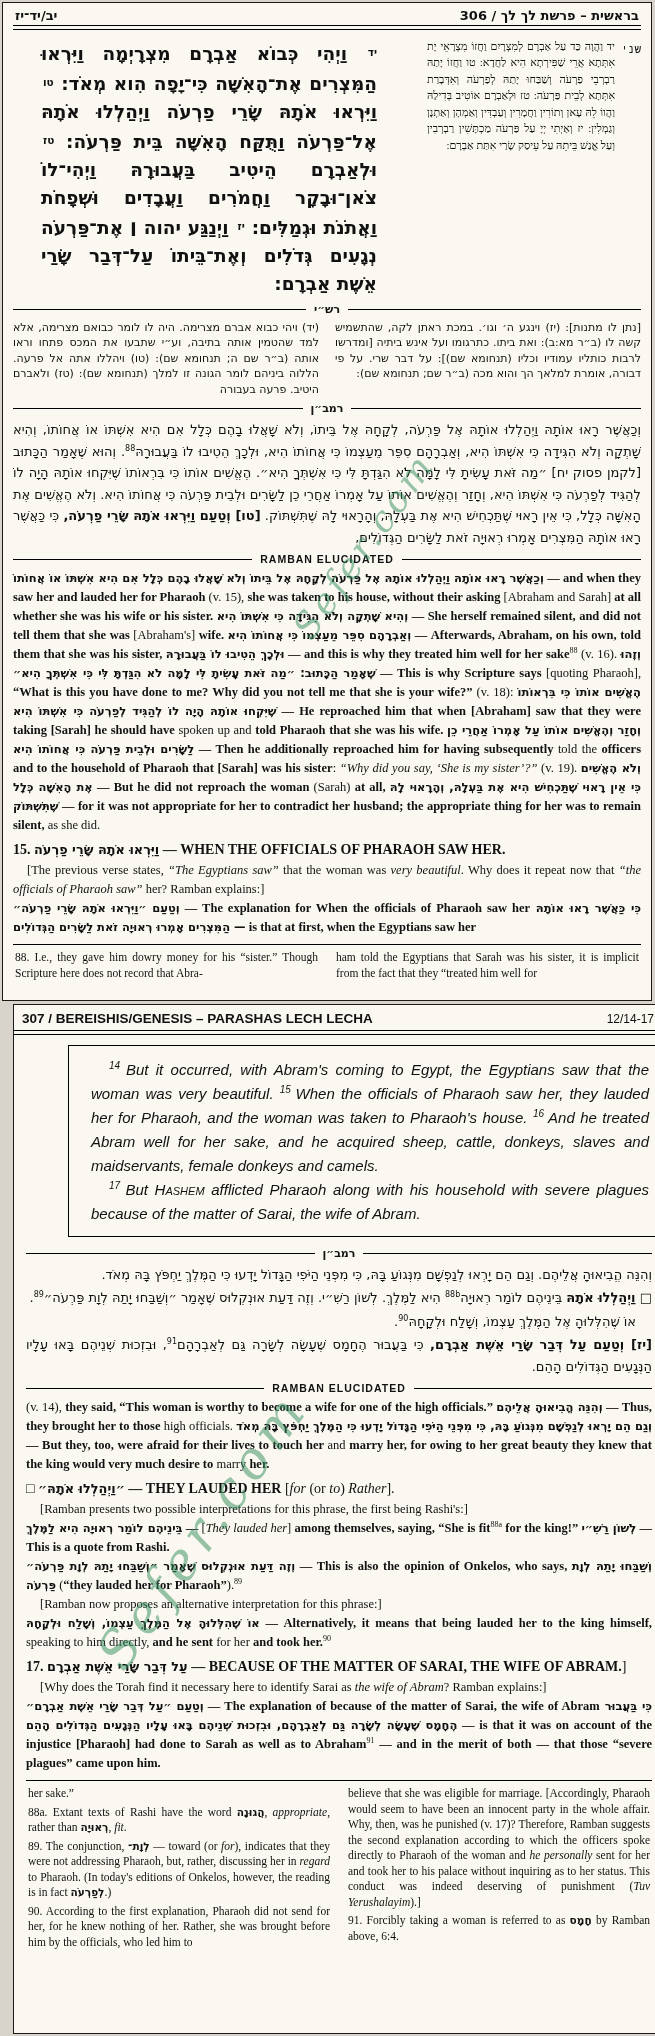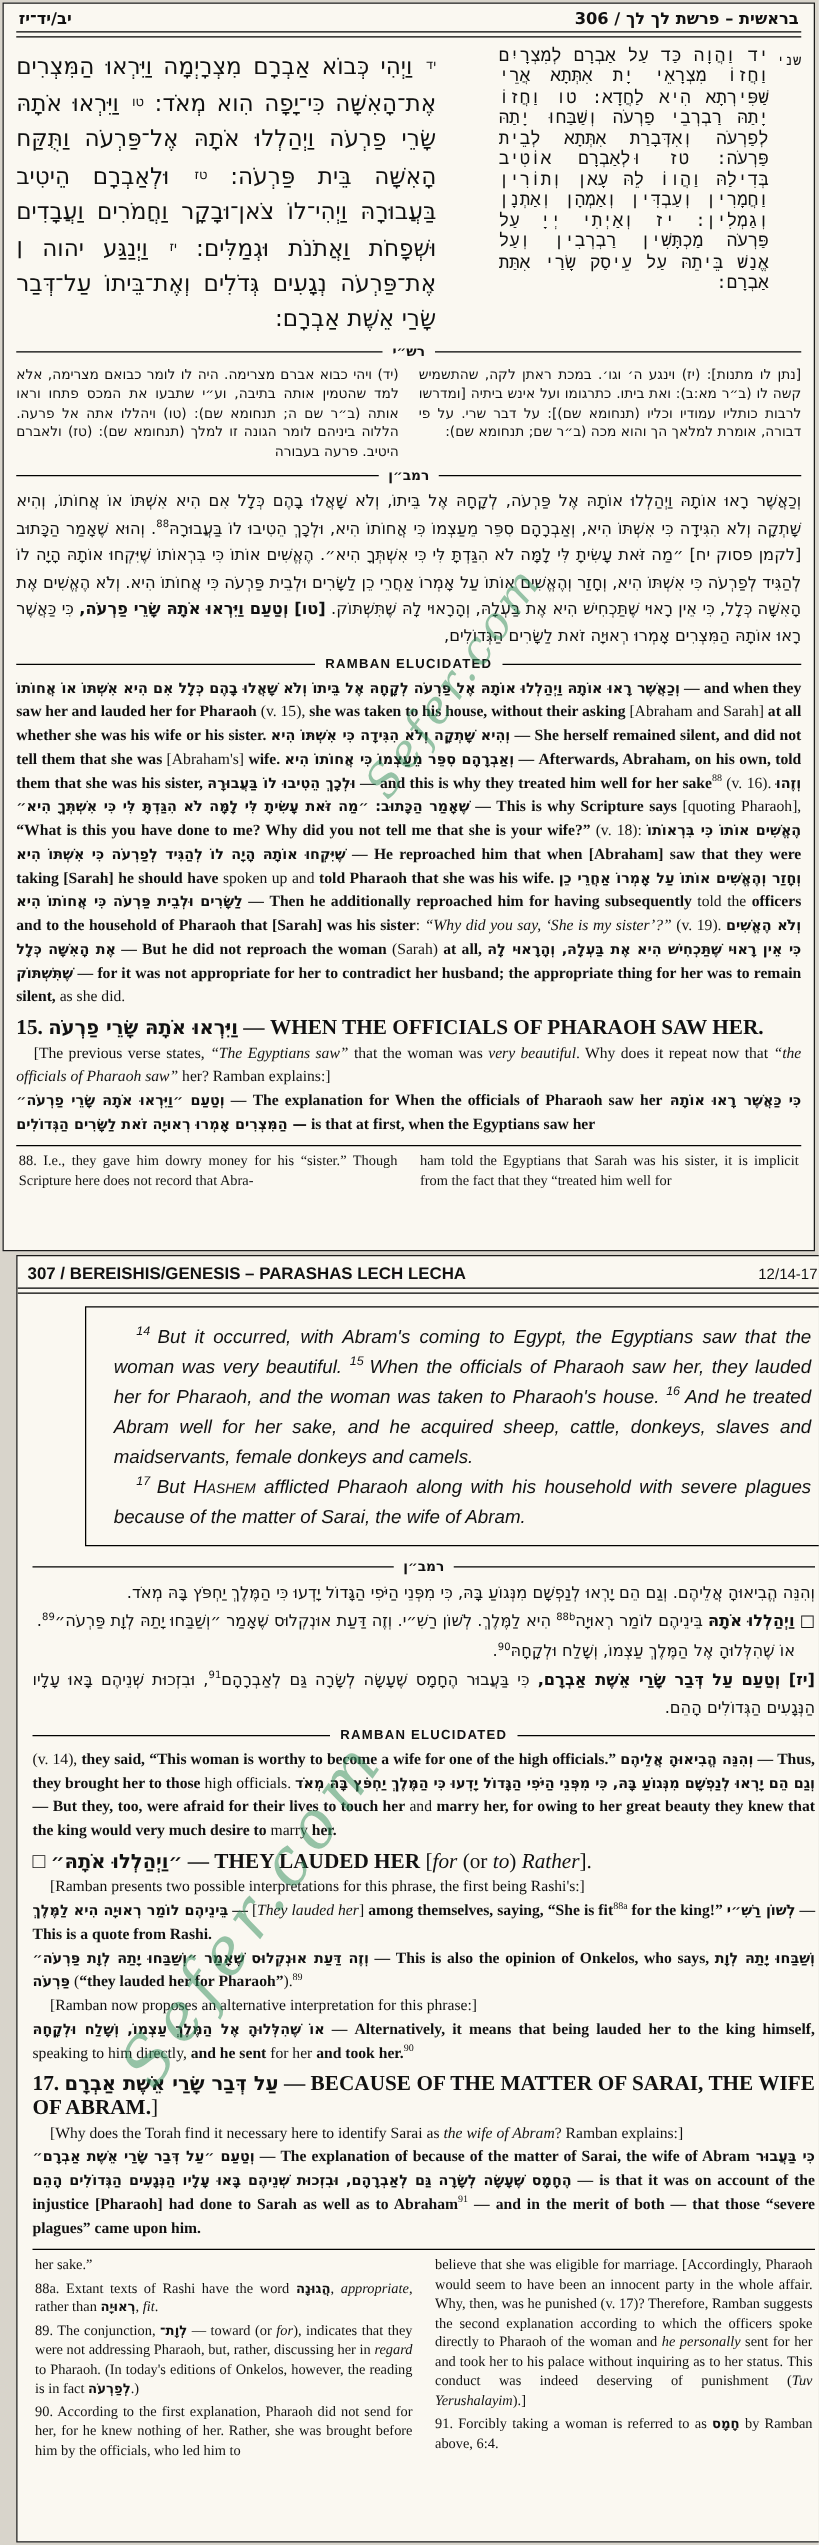--- a/index.html
+++ b/index.html
@@ -9,42 +9,42 @@
   #pg307{left:1px;top:1004px;width:652px;height:1030px;padding:0;margin-left:12px;}
   
   .hdr{display:flex;justify-content:space-between;align-items:baseline;font-weight:bold;gap:41px;}
   .hdr306{font-family:"DejaVu Sans",sans-serif;font-size:13px;padding:2px 2px 1px 2px;}
   .dbl-rule{border-top:1.2px solid #000;border-bottom:1.2px solid #000;height:2.5px;margin-top:1px;}
   .hdr307{font-family:"Liberation Sans",sans-serif;font-size:13.5px;padding:6px 10px 3px 8px;}
   .hdr307 .ref{font-family:"Liberation Sans",sans-serif;font-size:12px;font-weight:normal;}
   
   .chumash{display:flex;gap:14px;margin-top:8px;position:relative;padding-right:26px;}
   .aliyah{position:absolute;right:0;top:6px;font-family:Liberation Mono, monospace;font-size:11px;}
-  .torah{width:336px;font-family:"DejaVu Sans",sans-serif;font-size:18.5px;line-height:28px;text-align:justify;direction:rtl;font-weight:400;}
+  .torah{width:336px;font-family:"DejaVu Sans",sans-serif;font-size:18.5px;line-height:28px;text-align:justify;direction:rtl;font-weight:700;margin-left:28px;}
   .vl{font-size:10.5px;vertical-align:4px;margin-left:2px;}
-  .targum{flex:1;font-family:Liberation Mono, monospace;font-size:14px;line-height:16.5px;text-align:justify;direction:rtl;margin-left:36px;}
+  .targum{flex:1;font-family:Liberation Serif, serif;font-size:11px;line-height:16.5px;text-align:justify;direction:rtl;margin-left:36px;}
   
   .divider{display:flex;align-items:center;gap:8px;margin:5px 0 4px 0;}
   .divider::before,.divider::after{content:"";flex:1;border-top:1px solid #000;}
   .div-heb{font-family:"DejaVu Sans",sans-serif;font-size:11px;font-weight:bold;}
   .div-en{font-family:"Liberation Sans",sans-serif;font-size:10.5px;font-weight:bold;letter-spacing:1px;}
   
   .rashi{display:flex;gap:16px;direction:rtl;font-family:"DejaVu Sans",sans-serif;font-size:11px;line-height:15.5px;text-align:justify;}
   .rashi>div{flex:1;}
   
   .ramb-he{direction:rtl;font-family:"DejaVu Sans",sans-serif;font-size:13px;line-height:21.5px;text-align:justify;margin:2px 0;}
   .ramb-he p{margin:0 0 2px 0;}
   .r-h{}
   .r-hb{font-weight:bold;}
   .r-hsup{font-size:8px;vertical-align:super;line-height:0;}
   
   .eluc{font-size:12.5px;line-height:19px;text-align:justify;}
   .eluc p{margin:0;}
   .eluc .ind{text-indent:14px;}
-  .eluc .hd{margin-top:5px;margin-bottom:2px;font-size:17px;}
+  .eluc .hd{margin-top:5px;margin-bottom:2px;font-size:14px;}
   .r-he{font-family:"DejaVu Sans",sans-serif;font-size:0.92em;font-weight:600;}
   .r-b{font-weight:bold;}
   .r-bi{font-weight:bold;}
   .r-it{font-style:italic;}
   .r-pl{}
   .r-sup{font-size:8px;vertical-align:super;line-height:0;}
   
   .fn-rule{border-top:1px solid #000;margin-top:7px;}
   .fns{display:flex;gap:18px;font-size:11.5px;line-height:15.5px;text-align:justify;padding:5px 2px 0 2px;}
   .fns>div{flex:1;}

